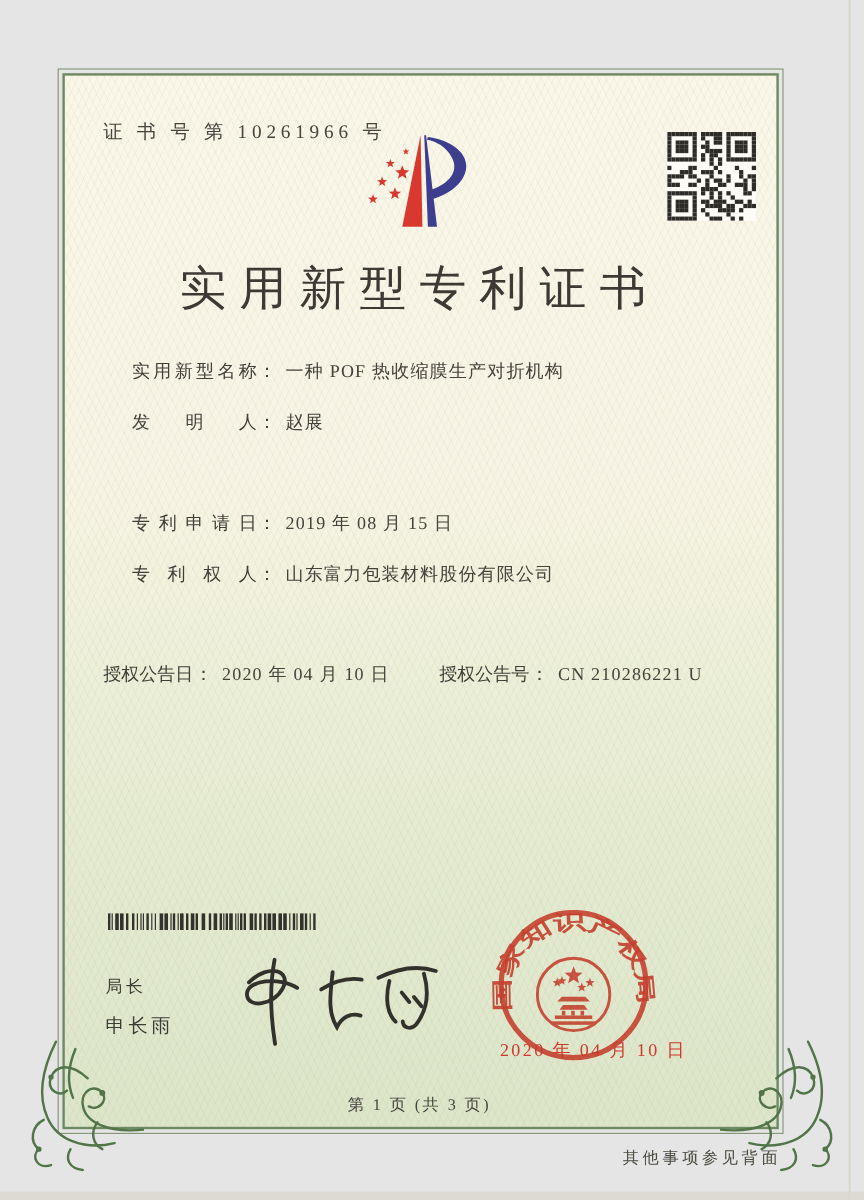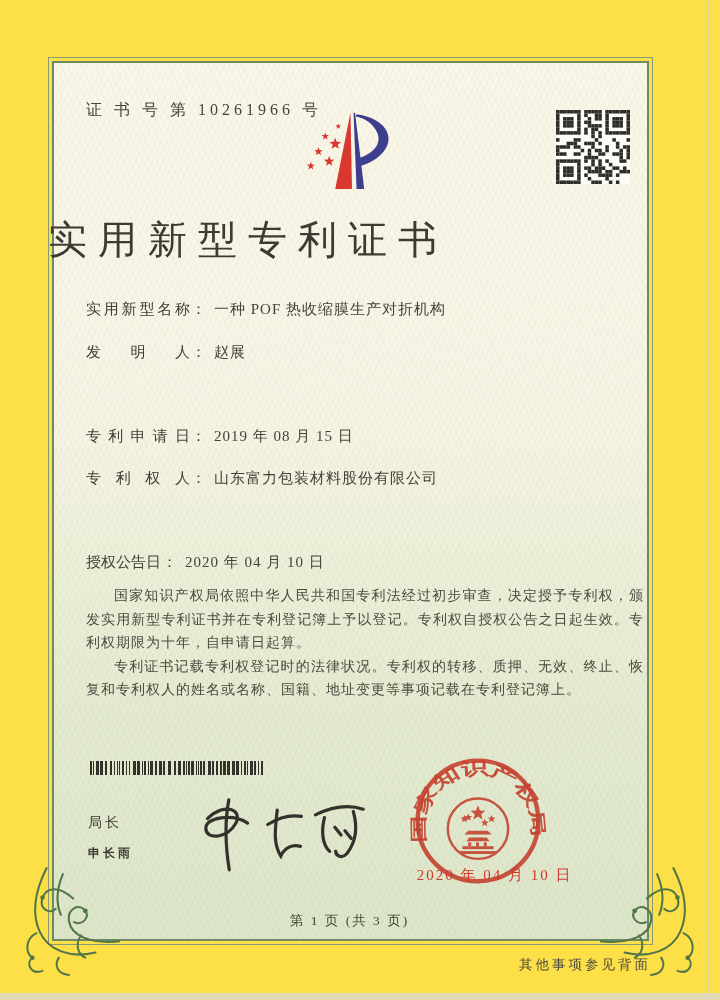--- a/index.html
+++ b/index.html
@@ -1,51 +1,51 @@
 <!DOCTYPE html>
 <html><head>
 <meta charset="utf-8">
 <style>
   html,body{margin:0;padding:0;}
   body{background:#ffffff;font-family:"Liberation Serif","DejaVu Serif",serif;}
-  .page{position:relative;width:720px;height:1000px;background:#fde047;overflow:hidden;}
+  .page{position:relative;width:720px;height:1000px;background:#e5e5e5;overflow:hidden;}
   .scan-edge-right{position:absolute;top:0;right:11px;width:2px;height:100%;background:#d6d3c6;opacity:.7;}
   .scan-edge-bottom{position:absolute;left:0;bottom:0;width:100%;height:7px;background:#d9d7cd;opacity:.8;}
 
   
   .frame{position:absolute;left:48px;top:57px;width:603px;height:886px;border:1px solid #87997b;}
   .frame-inner{position:absolute;left:3px;top:3px;right:3px;bottom:3px;border:2px solid #6d8a62;
     background:
       repeating-linear-gradient(115deg, rgba(110,140,95,0.05) 0 1px, rgba(0,0,0,0) 1px 5px),
       repeating-linear-gradient(63deg, rgba(110,140,95,0.05) 0 1px, rgba(0,0,0,0) 1px 6px),
       linear-gradient(180deg,#faf6e8 0%,#f8f4e5 38%,#eef0da 55%,#e5ebd1 72%,#dde5c9 100%);}
 
   
   .cert-no{position:absolute;left:86px;top:100px;font-size:16px;color:#45443c;letter-spacing:4px;white-space:nowrap;}
   .logo{position:absolute;left:291px;top:101px;}
   .qr{position:absolute;left:556px;top:110px;width:74px;height:74px;background:#fdfcf6;}
-  .title{position:absolute;left:48px;top:213px;width:603px;font-size:39px;
+  .title{position:absolute;left:48px;top:213px;width:603px;text-align:center;font-size:39px;
          color:#3c3a33;letter-spacing:11px;white-space:nowrap;font-weight:500;}
 
   
   .field{position:absolute;left:86px;font-size:15px;color:#3f3e37;white-space:nowrap;}
-  .flabel{display:inline-block;width:104px;text-align:justify;text-align-last:justify;vertical-align:bottom;}
+  .flabel{display:inline-block;width:104px;text-align:justify;text-align-last:justify;vertical-align:bottom;margin-left:24px;}
   .fcolon{margin:0 2px 0 1px;}
   .fvalue{letter-spacing:1px;margin-left:6px;color:#44433b;}
   .field2{position:absolute;left:366px;font-size:15px;color:#3f3e37;white-space:nowrap;}
 
   
   .body-text{position:absolute;left:86px;top:584px;width:558px;font-size:14px;line-height:23.5px;
              color:#4b4a40;letter-spacing:1px;text-align:justify;}
   .body-text p{margin:0;text-indent:2em;}
 
   
   .barcode{position:absolute;left:90px;top:761px;}
   .sig-title{position:absolute;left:88px;top:814px;font-size:14px;color:#3c3b34;letter-spacing:3px;}
-  .sig-name{position:absolute;left:88px;top:845px;font-size:12px;color:#3c3b34;letter-spacing:3px;font-weight:bold;}
+  .sig-name{position:absolute;left:88px;top:845px;font-size:16px;color:#3c3b34;letter-spacing:3px;}
   .signature{position:absolute;left:192px;top:786px;transform:rotate(-2deg);}
   .seal{position:absolute;left:404px;top:745px;mix-blend-mode:multiply;opacity:.93;}
   .seal-date{position:absolute;left:412px;top:866px;width:165px;text-align:center;font-size:15px;
              color:#ce392b;letter-spacing:2px;white-space:nowrap;}
 
   .page-foot{position:absolute;left:48px;top:912px;width:603px;text-align:center;font-size:13.5px;
              color:#45443c;letter-spacing:2px;}
   .back-note{position:absolute;left:48px;top:956px;width:603px;text-align:right;font-size:13.5px;
              color:#4b4a40;letter-spacing:3px;}
 
@@ -313,25 +313,24 @@
   </div>
   <div class="field" style="top:427px">
     <span class="flabel">专利申请日</span><span class="fcolon">：</span><span class="fvalue">2019 年 08 月 15 日</span>
   </div>
   <div class="field" style="top:469px">
     <span class="flabel">专利权人</span><span class="fcolon">：</span><span class="fvalue">山东富力包装材料股份有限公司</span>
   </div>
   <div class="field" style="top:553px">
     <span>授权公告日</span><span class="fcolon">：</span><span class="fvalue">2020 年 04 月 10 日</span>
   </div>
-
-  <div class="body-text">
-    <p>国家知识产权局依照中华人民共和国专利法经过初步审查，决定授予专利权，颁发实用新型专利证书并在专利登记簿上予以登记。专利权自授权公告之日起生效。专利权期限为十年，自申请日起算。</p>
-    <p>专利证书记载专利权登记时的法律状况。专利权的转移、质押、无效、终止、恢复和专利权人的姓名或名称、国籍、地址变更等事项记载在专利登记簿上。</p>
-  </div>
+  <div class="field2" style="top:553px">
+    <span>授权公告号</span><span class="fcolon">：</span><span class="fvalue">CN 210286221 U</span>
+  </div>
+
 
   <div class="barcode">
     <svg id="barcode-svg" width="174" height="14" viewBox="0 0 174 14">
         <rect x="0" y="0" width="2" height="14" fill="#34322c"></rect>
         <rect x="3" y="0" width="1" height="14" fill="#34322c"></rect>
         <rect x="6" y="0" width="3" height="14" fill="#34322c"></rect>
         <rect x="10" y="0" width="3" height="14" fill="#34322c"></rect>
         <rect x="15" y="0" width="2" height="14" fill="#34322c"></rect>
         <rect x="20" y="0" width="2" height="14" fill="#34322c"></rect>
         <rect x="24" y="0" width="1" height="14" fill="#34322c"></rect>

